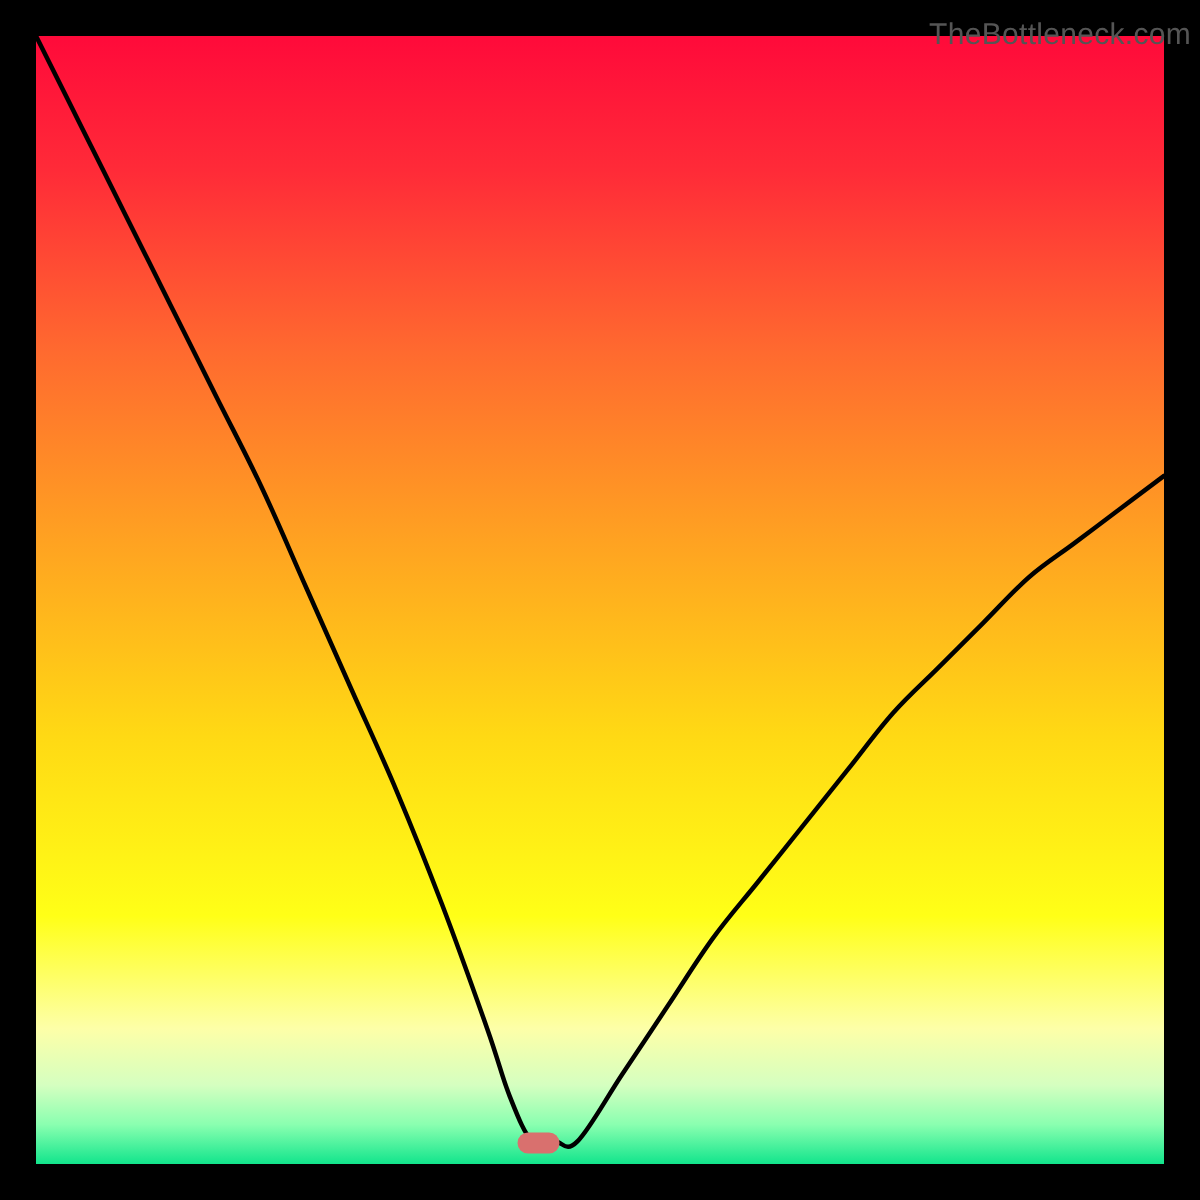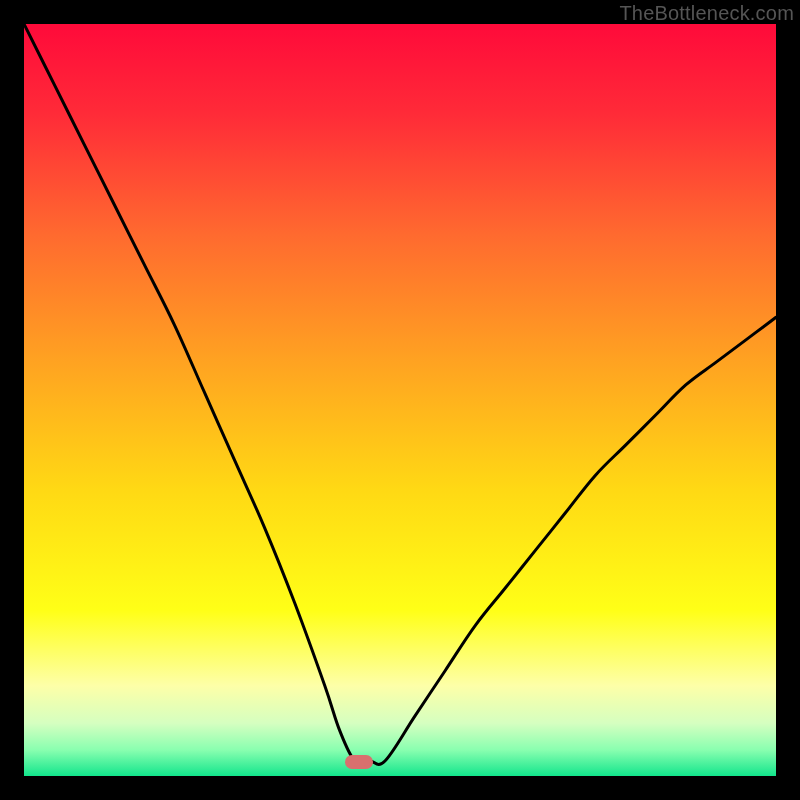--- a/index.html
+++ b/index.html
@@ -41,21 +41,21 @@
   }
   .marker {
     position: absolute;
     width: 28px;
     height: 14px;
     border-radius: 7px;
     transform: translate(-50%, -50%);
   }
   .watermark {
     position: absolute;
-    top: 2px;
+    top: 12px;
     right: 6px;
     color: #555;
     font-size: 20px;
     font-weight: 500;
     letter-spacing: 0.2px;
     user-select: none;
   }
 </style>
 </head>
 <body>

